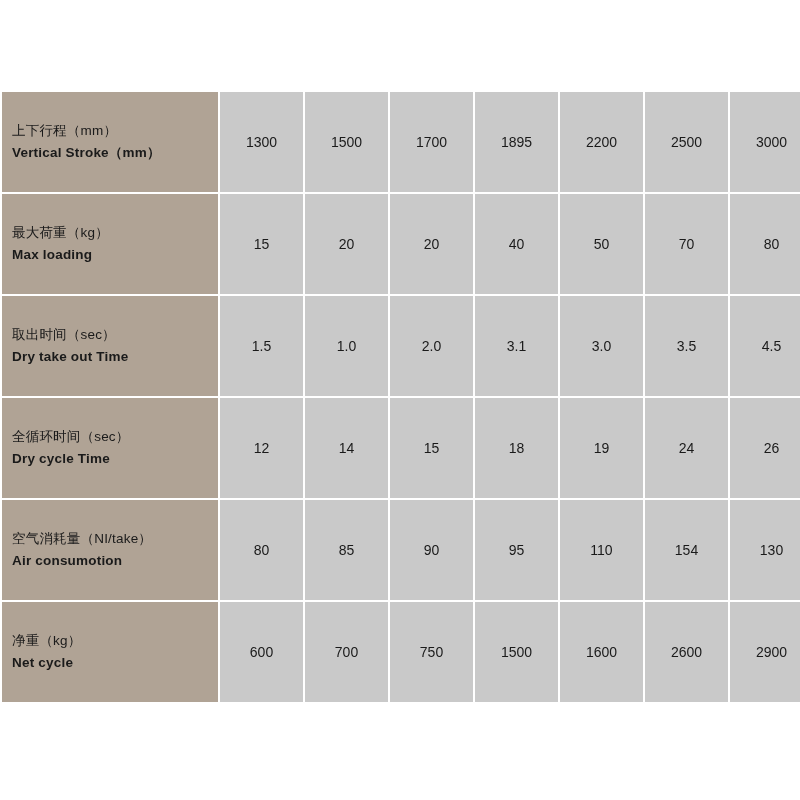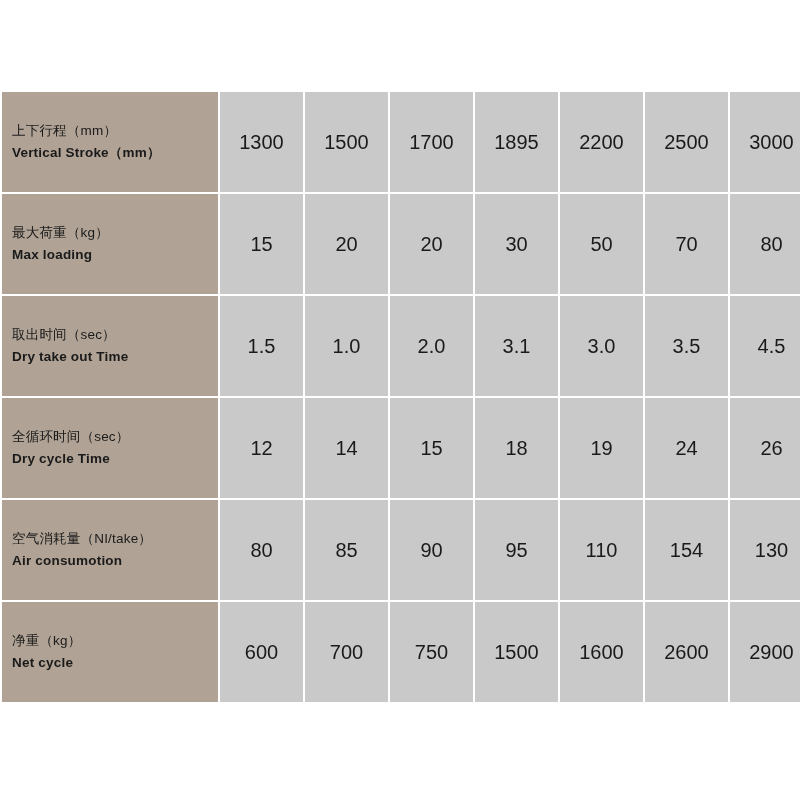--- a/index.html
+++ b/index.html
@@ -39,21 +39,21 @@
     display: block;
     font-size: 13.5px;
     letter-spacing: 0.2px;
     font-weight: bold;
   }
   .value-cell {
     background: #c9c9c9;
     text-align: center;
     vertical-align: middle;
     color: #1a1a1a;
-    font-size: 20px;
+    font-size: 14px;
     width: 81px;
   }
 </style>
 </head>
 <body>
 
 <table id="spec-table">
   <tbody>
     <tr>
       <td class="label-cell">
@@ -69,21 +69,21 @@
       <td class="value-cell">3000</td>
     </tr>
     <tr>
       <td class="label-cell">
         <span class="label-cn">最大荷重（kg）</span>
         <span class="label-en">Max loading</span>
       </td>
       <td class="value-cell">15</td>
       <td class="value-cell">20</td>
       <td class="value-cell">20</td>
-      <td class="value-cell">30</td>
+      <td class="value-cell">40</td>
       <td class="value-cell">50</td>
       <td class="value-cell">70</td>
       <td class="value-cell">80</td>
     </tr>
     <tr>
       <td class="label-cell">
         <span class="label-cn">取出时间（sec）</span>
         <span class="label-en">Dry take out Time</span>
       </td>
       <td class="value-cell">1.5</td>

